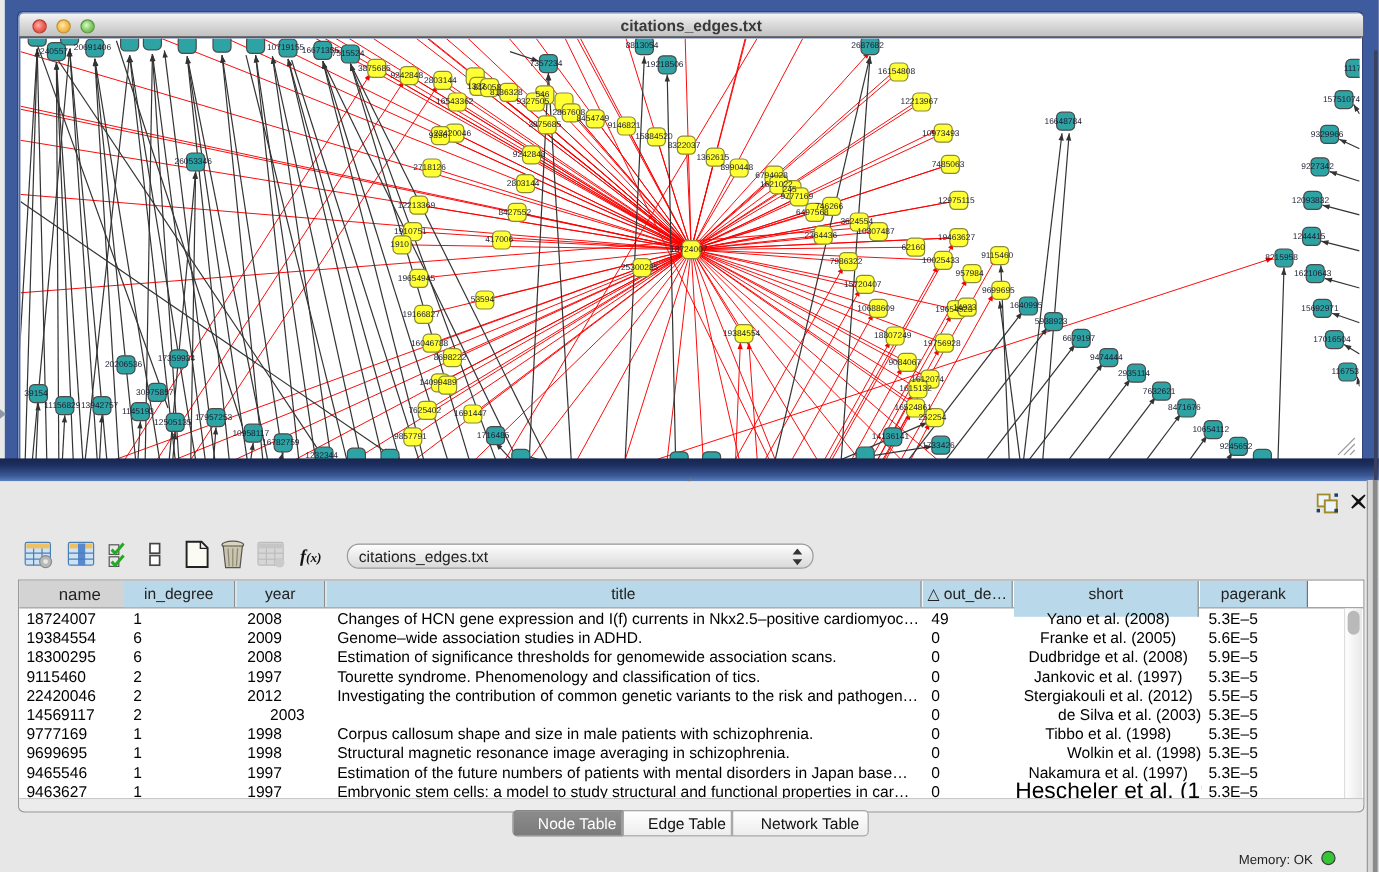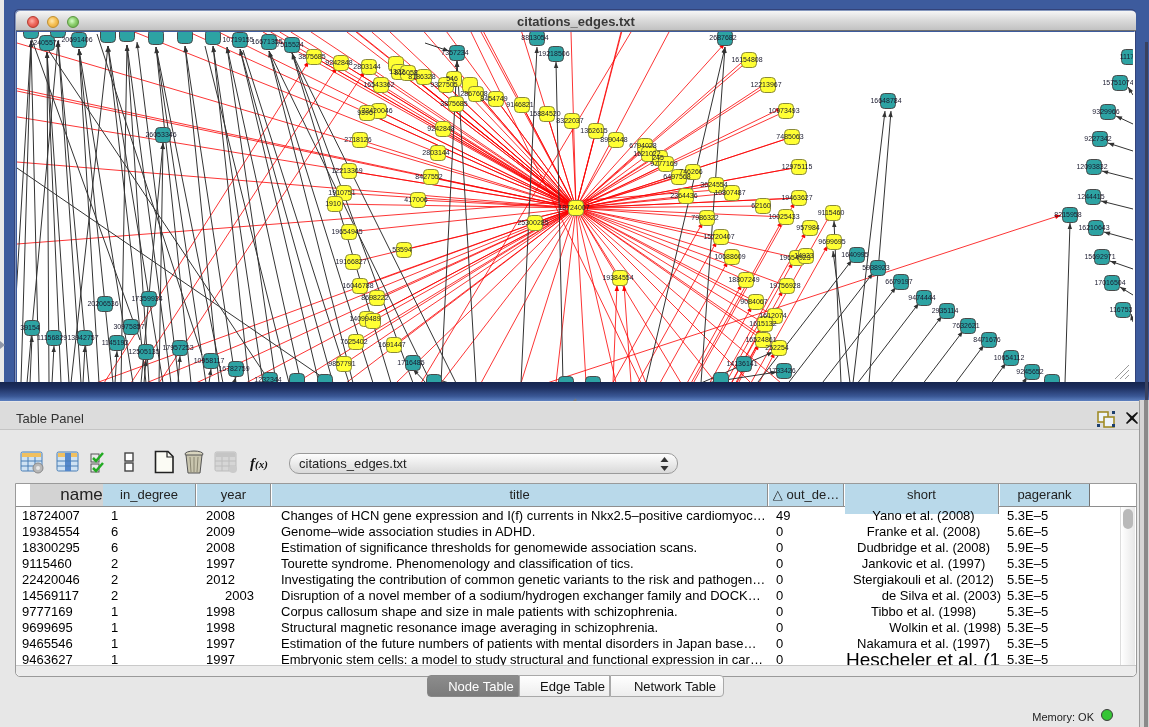--- a/index.html
+++ b/index.html
@@ -698,23 +698,20 @@
         <text x="557" y="178" font-size="7" fill="#1a1a2e" text-anchor="middle" font-family="Liberation Sans, sans-serif">18724007</text>
         <line x1="1098" y1="347" x2="1112" y2="333" stroke="#9a9a9a"></line>
         <line x1="1103" y1="347" x2="1112" y2="338" stroke="#9a9a9a"></line>
         <line x1="1108" y1="347" x2="1112" y2="343" stroke="#9a9a9a"></line>
       </svg></div>
 </div>
 <div id="deskbot"></div>
 <div style="position:absolute;left:0px;top:341px;width:0;height:0;border-left:5px solid #8f96a8;border-top:4px solid transparent;border-bottom:4px solid transparent"></div>
 <div style="position:absolute;left:572px;top:400px;width:7px;height:7px;background:transparent;border-left:2px solid #777;transform:rotate(45deg)"></div>
 <div id="tpanel">
-  <div id="tptitle">
-      <span>Table Panel</span>
-    </div>
   <svg style="position:absolute;right:32px;top:10px" width="20" height="18" xmlns="http://www.w3.org/2000/svg">
     <rect x="1" y="1" width="10" height="10" fill="#eef4fb" stroke="#a08c28" stroke-width="1.6"></rect>
     <rect x="7" y="6" width="10" height="10" fill="#eef4fb" stroke="#a08c28" stroke-width="1.6"></rect>
     <rect x="15" y="0" width="3" height="3" fill="#1c3f6e"></rect>
       <rect x="0" y="13" width="3" height="3" fill="#1c3f6e"></rect>
     <rect x="15" y="13" width="3" height="3" fill="#1c3f6e"></rect>
   </svg>
   <svg style="position:absolute;right:10px;top:10px" width="14" height="14" xmlns="http://www.w3.org/2000/svg">
     <path d="M2 1 L7 5.2 L12 1 L13 2 L8.6 7 L13 12 L12 13 L7 8.8 L2 13 L1 12 L5.4 7 L1 2 Z" fill="#111"></path>
   </svg>
@@ -781,41 +778,41 @@
     <div id="combo">citations_edges.txt
       <svg style="position:absolute;right:8px;top:3px" width="9" height="14" xmlns="http://www.w3.org/2000/svg">
         <path d="M4.5 0 L8.5 5 L0.5 5 Z" fill="#333"></path>
           <path d="M4.5 14 L8.5 9 L0.5 9 Z" fill="#333"></path>
       </svg>
     </div>
   </div>
   <div id="scrollpane">
     <div style="position:absolute;left:0;top:0;width:1120px;height:181px;overflow:hidden;background:#fff">
       <div style="position:absolute;left:-1px;top:0px;width:1122px;height:23px;border-bottom:1px solid #8e8e8e">
-          <div style="position:absolute;left:15px;top:0;width:104px;height:22px;background:#d3d3d3;border-right:1px solid #8e8e8e;text-align:center;line-height:22px;font-size:17px;color:#222;overflow:hidden">name</div>
+          <div style="position:absolute;left:0;top:0;width:104px;height:22px;background:#d3d3d3;border-right:1px solid #8e8e8e;text-align:center;line-height:22px;font-size:14px;color:#222;overflow:hidden">name</div>
           <div style="position:absolute;left:88px;top:0;width:93px;height:22px;background:#b9d9ea;border-right:1px solid #8e8e8e;text-align:center;line-height:22px;font-size:13px;color:#222;overflow:hidden">in_degree</div>
           <div style="position:absolute;left:182px;top:0;width:74px;height:22px;background:#b9d9ea;border-right:1px solid #8e8e8e;text-align:center;line-height:22px;font-size:13px;color:#222;overflow:hidden">year</div>
           <div style="position:absolute;left:257px;top:0;width:496px;height:22px;background:#b9d9ea;border-right:1px solid #8e8e8e;text-align:center;line-height:22px;font-size:13px;color:#222;overflow:hidden">title</div>
           <div style="position:absolute;left:754px;top:0;width:75px;height:22px;background:#b9d9ea;border-right:1px solid #8e8e8e;text-align:center;line-height:22px;font-size:13px;color:#222;overflow:hidden">△ out_de…</div>
           <div style="position:absolute;left:830px;top:0;width:154px;height:30px;background:#b9d9ea;border-right:1px solid #8e8e8e;text-align:center;line-height:22px;font-size:13px;color:#222;overflow:hidden">short</div>
           <div style="position:absolute;left:985px;top:0;width:90px;height:22px;background:#b9d9ea;border-right:1px solid #737373;text-align:center;line-height:22px;font-size:13px;color:#222;overflow:hidden">pagerank</div>
         </div>
       <div style="position:absolute;top:24px;height:16px;left:6px;width:82px;text-align:left;font-size:13px;color:#000;white-space:nowrap;overflow:hidden;line-height:16px">18724007</div>
         <div style="position:absolute;top:24px;height:16px;left:95px;width:87px;text-align:left;font-size:13px;color:#000;white-space:nowrap;overflow:hidden;line-height:16px">1</div>
         <div style="position:absolute;top:24px;height:16px;left:190px;width:67px;text-align:left;font-size:13px;color:#000;white-space:nowrap;overflow:hidden;line-height:16px">2008</div>
         <div style="position:absolute;top:24px;height:16px;left:265px;width:489px;text-align:left;font-size:13px;color:#000;white-space:nowrap;overflow:hidden;line-height:16px">Changes of HCN gene expression and I(f) currents in Nkx2.5–positive cardiomyoc…</div>
         <div style="position:absolute;top:24px;height:16px;left:760px;width:70px;text-align:left;font-size:13px;color:#000;white-space:nowrap;overflow:hidden;line-height:16px">49</div>
         <div style="position:absolute;top:24px;height:16px;left:830px;width:155px;text-align:center;font-size:13px;color:#000;white-space:nowrap;overflow:hidden;line-height:16px">Yano et al. (2008)</div>
         <div style="position:absolute;top:24px;height:16px;left:991px;width:85px;text-align:left;font-size:13px;color:#000;white-space:nowrap;overflow:hidden;line-height:16px">5.3E–5</div>
         <div style="position:absolute;top:40px;height:16px;left:6px;width:82px;text-align:left;font-size:13px;color:#000;white-space:nowrap;overflow:hidden;line-height:16px">19384554</div>
         <div style="position:absolute;top:40px;height:16px;left:95px;width:87px;text-align:left;font-size:13px;color:#000;white-space:nowrap;overflow:hidden;line-height:16px">6</div>
         <div style="position:absolute;top:40px;height:16px;left:190px;width:67px;text-align:left;font-size:13px;color:#000;white-space:nowrap;overflow:hidden;line-height:16px">2009</div>
         <div style="position:absolute;top:40px;height:16px;left:265px;width:489px;text-align:left;font-size:13px;color:#000;white-space:nowrap;overflow:hidden;line-height:16px">Genome–wide association studies in ADHD.</div>
         <div style="position:absolute;top:40px;height:16px;left:760px;width:70px;text-align:left;font-size:13px;color:#000;white-space:nowrap;overflow:hidden;line-height:16px">0</div>
-        <div style="position:absolute;top:40px;height:16px;left:830px;width:155px;text-align:center;font-size:13px;color:#000;white-space:nowrap;overflow:hidden;line-height:16px">Franke et al. (2008)</div>
+        <div style="position:absolute;top:40px;height:16px;left:830px;width:155px;text-align:center;font-size:13px;color:#000;white-space:nowrap;overflow:hidden;line-height:16px">Franke et al. (2005)</div>
         <div style="position:absolute;top:40px;height:16px;left:991px;width:85px;text-align:left;font-size:13px;color:#000;white-space:nowrap;overflow:hidden;line-height:16px">5.6E–5</div>
         <div style="position:absolute;top:56px;height:16px;left:6px;width:82px;text-align:left;font-size:13px;color:#000;white-space:nowrap;overflow:hidden;line-height:16px">18300295</div>
         <div style="position:absolute;top:56px;height:16px;left:95px;width:87px;text-align:left;font-size:13px;color:#000;white-space:nowrap;overflow:hidden;line-height:16px">6</div>
         <div style="position:absolute;top:56px;height:16px;left:190px;width:67px;text-align:left;font-size:13px;color:#000;white-space:nowrap;overflow:hidden;line-height:16px">2008</div>
         <div style="position:absolute;top:56px;height:16px;left:265px;width:489px;text-align:left;font-size:13px;color:#000;white-space:nowrap;overflow:hidden;line-height:16px">Estimation of significance thresholds for genomewide association scans.</div>
         <div style="position:absolute;top:56px;height:16px;left:760px;width:70px;text-align:left;font-size:13px;color:#000;white-space:nowrap;overflow:hidden;line-height:16px">0</div>
         <div style="position:absolute;top:56px;height:16px;left:830px;width:155px;text-align:center;font-size:13px;color:#000;white-space:nowrap;overflow:hidden;line-height:16px">Dudbridge et al. (2008)</div>
         <div style="position:absolute;top:56px;height:16px;left:991px;width:85px;text-align:left;font-size:13px;color:#000;white-space:nowrap;overflow:hidden;line-height:16px">5.9E–5</div>
         <div style="position:absolute;top:72px;height:16px;left:6px;width:82px;text-align:left;font-size:13px;color:#000;white-space:nowrap;overflow:hidden;line-height:16px">9115460</div>
         <div style="position:absolute;top:72px;height:16px;left:95px;width:87px;text-align:left;font-size:13px;color:#000;white-space:nowrap;overflow:hidden;line-height:16px">2</div>
@@ -827,21 +824,20 @@
         <div style="position:absolute;top:88px;height:16px;left:6px;width:82px;text-align:left;font-size:13px;color:#000;white-space:nowrap;overflow:hidden;line-height:16px">22420046</div>
         <div style="position:absolute;top:88px;height:16px;left:95px;width:87px;text-align:left;font-size:13px;color:#000;white-space:nowrap;overflow:hidden;line-height:16px">2</div>
         <div style="position:absolute;top:88px;height:16px;left:190px;width:67px;text-align:left;font-size:13px;color:#000;white-space:nowrap;overflow:hidden;line-height:16px">2012</div>
         <div style="position:absolute;top:88px;height:16px;left:265px;width:489px;text-align:left;font-size:13px;color:#000;white-space:nowrap;overflow:hidden;line-height:16px">Investigating the contribution of common genetic variants to the risk and pathogen…</div>
         <div style="position:absolute;top:88px;height:16px;left:760px;width:70px;text-align:left;font-size:13px;color:#000;white-space:nowrap;overflow:hidden;line-height:16px">0</div>
         <div style="position:absolute;top:88px;height:16px;left:830px;width:155px;text-align:center;font-size:13px;color:#000;white-space:nowrap;overflow:hidden;line-height:16px">Stergiakouli et al. (2012)</div>
         <div style="position:absolute;top:88px;height:16px;left:991px;width:85px;text-align:left;font-size:13px;color:#000;white-space:nowrap;overflow:hidden;line-height:16px">5.5E–5</div>
         <div style="position:absolute;top:104px;height:16px;left:6px;width:82px;text-align:left;font-size:13px;color:#000;white-space:nowrap;overflow:hidden;line-height:16px">14569117</div>
         <div style="position:absolute;top:104px;height:16px;left:95px;width:87px;text-align:left;font-size:13px;color:#000;white-space:nowrap;overflow:hidden;line-height:16px">2</div>
         <div style="position:absolute;top:104px;height:16px;left:190px;width:67px;text-align:center;font-size:13px;color:#000;white-space:nowrap;overflow:hidden;line-height:16px">2003</div>
-        <div style="position:absolute;top:104px;height:16px;left:265px;width:489px;text-align:left;font-size:13px;color:#000;white-space:nowrap;overflow:hidden;line-height:16px">Disruption of a novel member of a sodium/hydrogen exchanger family and DOCK…</div>
         <div style="position:absolute;top:104px;height:16px;left:760px;width:70px;text-align:left;font-size:13px;color:#000;white-space:nowrap;overflow:hidden;line-height:16px">0</div>
         <div style="position:absolute;top:104px;height:16px;left:830px;width:155px;text-align:right;font-size:13px;color:#000;white-space:nowrap;overflow:hidden;line-height:16px">de Silva et al. (2003)</div>
         <div style="position:absolute;top:104px;height:16px;left:991px;width:85px;text-align:left;font-size:13px;color:#000;white-space:nowrap;overflow:hidden;line-height:16px">5.3E–5</div>
         <div style="position:absolute;top:120px;height:16px;left:6px;width:82px;text-align:left;font-size:13px;color:#000;white-space:nowrap;overflow:hidden;line-height:16px">9777169</div>
         <div style="position:absolute;top:120px;height:16px;left:95px;width:87px;text-align:left;font-size:13px;color:#000;white-space:nowrap;overflow:hidden;line-height:16px">1</div>
         <div style="position:absolute;top:120px;height:16px;left:190px;width:67px;text-align:left;font-size:13px;color:#000;white-space:nowrap;overflow:hidden;line-height:16px">1998</div>
         <div style="position:absolute;top:120px;height:16px;left:265px;width:489px;text-align:left;font-size:13px;color:#000;white-space:nowrap;overflow:hidden;line-height:16px">Corpus callosum shape and size in male patients with schizophrenia.</div>
         <div style="position:absolute;top:120px;height:16px;left:760px;width:70px;text-align:left;font-size:13px;color:#000;white-space:nowrap;overflow:hidden;line-height:16px">0</div>
         <div style="position:absolute;top:120px;height:16px;left:830px;width:155px;text-align:center;font-size:13px;color:#000;white-space:nowrap;overflow:hidden;line-height:16px">Tibbo et al. (1998)</div>
         <div style="position:absolute;top:120px;height:16px;left:991px;width:85px;text-align:left;font-size:13px;color:#000;white-space:nowrap;overflow:hidden;line-height:16px">5.3E–5</div>
@@ -855,21 +851,21 @@
         <div style="position:absolute;top:152px;height:16px;left:6px;width:82px;text-align:left;font-size:13px;color:#000;white-space:nowrap;overflow:hidden;line-height:16px">9465546</div>
         <div style="position:absolute;top:152px;height:16px;left:95px;width:87px;text-align:left;font-size:13px;color:#000;white-space:nowrap;overflow:hidden;line-height:16px">1</div>
         <div style="position:absolute;top:152px;height:16px;left:190px;width:67px;text-align:left;font-size:13px;color:#000;white-space:nowrap;overflow:hidden;line-height:16px">1997</div>
         <div style="position:absolute;top:152px;height:16px;left:265px;width:489px;text-align:left;font-size:13px;color:#000;white-space:nowrap;overflow:hidden;line-height:16px">Estimation of the future numbers of patients with mental disorders in Japan base…</div>
         <div style="position:absolute;top:152px;height:16px;left:760px;width:70px;text-align:left;font-size:13px;color:#000;white-space:nowrap;overflow:hidden;line-height:16px">0</div>
         <div style="position:absolute;top:152px;height:16px;left:830px;width:155px;text-align:center;font-size:13px;color:#000;white-space:nowrap;overflow:hidden;line-height:16px">Nakamura et al. (1997)</div>
         <div style="position:absolute;top:152px;height:16px;left:991px;width:85px;text-align:left;font-size:13px;color:#000;white-space:nowrap;overflow:hidden;line-height:16px">5.3E–5</div>
         <div style="position:absolute;top:168px;height:16px;left:6px;width:82px;text-align:left;font-size:13px;color:#000;white-space:nowrap;overflow:hidden;line-height:16px">9463627</div>
         <div style="position:absolute;top:168px;height:16px;left:95px;width:87px;text-align:left;font-size:13px;color:#000;white-space:nowrap;overflow:hidden;line-height:16px">1</div>
         <div style="position:absolute;top:168px;height:16px;left:190px;width:67px;text-align:left;font-size:13px;color:#000;white-space:nowrap;overflow:hidden;line-height:16px">1997</div>
-        <div style="position:absolute;top:168px;height:16px;left:265px;width:489px;text-align:left;font-size:13px;color:#000;white-space:nowrap;overflow:hidden;line-height:16px">Embryonic stem cells: a model to study structural and functional expression in car…</div>
+        <div style="position:absolute;top:168px;height:16px;left:265px;width:489px;text-align:left;font-size:13px;color:#000;white-space:nowrap;overflow:hidden;line-height:16px">Embryonic stem cells: a model to study structural and functional properties in car…</div>
         <div style="position:absolute;top:168px;height:16px;left:760px;width:70px;text-align:left;font-size:13px;color:#000;white-space:nowrap;overflow:hidden;line-height:16px">0</div>
         <div style="position:absolute;top:168px;height:16px;left:830px;width:155px;text-align:center;font-size:19px;color:#000;white-space:nowrap;overflow:hidden;line-height:16px">Hescheler et al. (1997)</div>
         <div style="position:absolute;top:168px;height:16px;left:991px;width:85px;text-align:left;font-size:13px;color:#000;white-space:nowrap;overflow:hidden;line-height:16px">5.3E–5</div>
     </div>
     <div id="vscroll">
         <div id="vthumb"></div>
       </div>
     <div id="hscroll"></div>
   </div>
   <div id="tabs">

